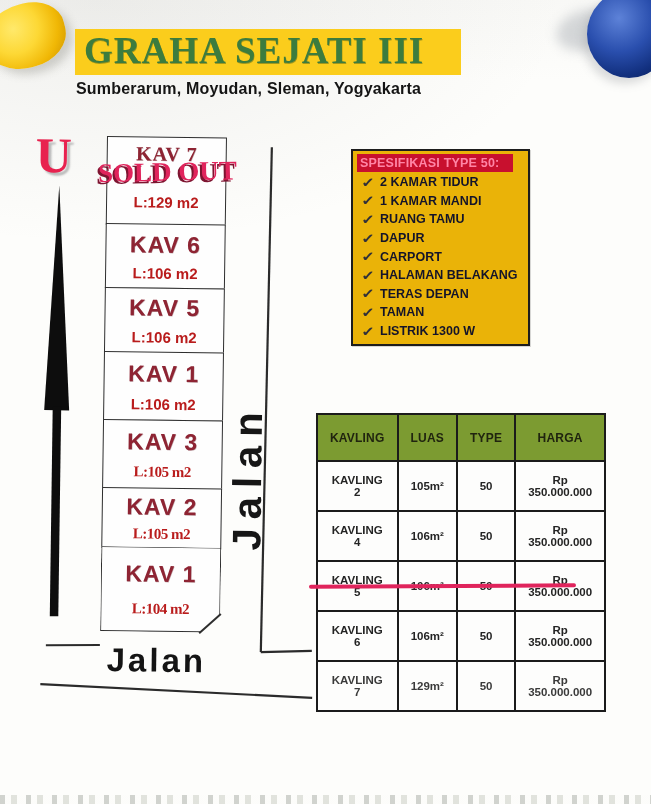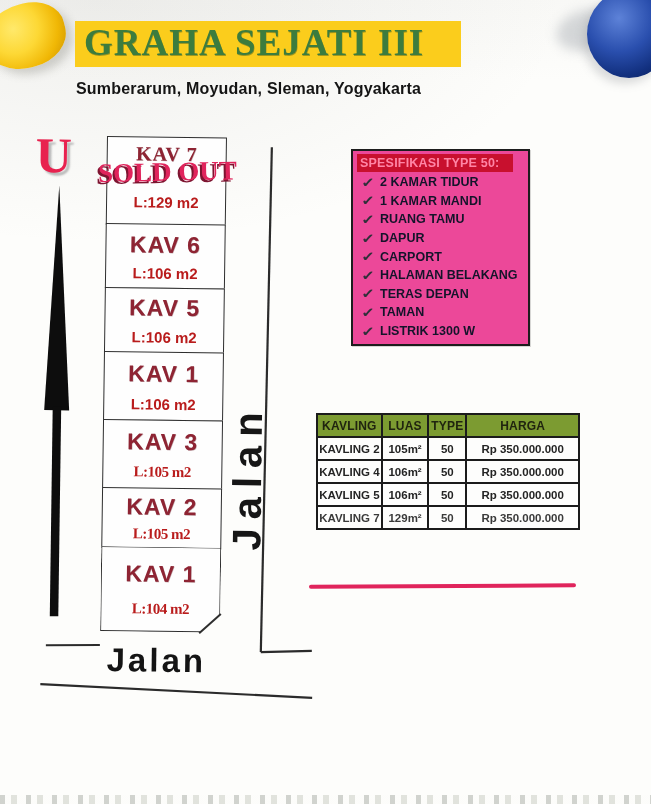--- a/index.html
+++ b/index.html
@@ -13,21 +13,21 @@
   .pin-yellow{position:absolute;left:-16px;top:4px;width:82px;height:64px;border-radius:55% 45% 50% 50%;
     background:radial-gradient(circle at 38% 35%, #ffe96b 0%, #fdd835 38%, #f0b705 68%, #c28a00 100%);
     transform:rotate(-14deg);box-shadow:5px 7px 9px rgba(120,120,110,.30);}
   .pin-smudge{position:absolute;left:556px;top:10px;width:64px;height:40px;border-radius:50%;
     background:#a6abb1;opacity:.45;filter:blur(6px);transform:rotate(-14deg);}
   .pin-blue{position:absolute;right:-20px;top:-10px;width:84px;height:88px;border-radius:50%;
     background:radial-gradient(circle at 38% 32%, #5d82d8 0%, #2a4fae 42%, #12307f 72%, #091c52 100%);
     box-shadow:-4px 6px 8px rgba(120,125,130,.25);}
 
   
-  .banner{position:absolute;left:75px;top:21px;width:386px;height:46px;background:var(--banner-yellow);
+  .banner{position:absolute;left:75px;top:29px;width:386px;height:46px;background:var(--banner-yellow);
     display:flex;align-items:center;padding-left:9px;box-sizing:border-box;}
   .banner h1{margin:0;font-family:"Liberation Serif",serif;font-weight:bold;font-size:37px;line-height:1;
     color:var(--title-green);letter-spacing:1px;padding-bottom:3px;text-shadow:0.5px 0.5px 0 rgba(30,70,30,.4);}
   .subtitle{position:absolute;left:76px;top:80px;font-size:16px;font-weight:bold;color:#141414;letter-spacing:.2px;}
 
   
   .plan{position:absolute;left:28px;top:130px;width:305px;height:585px;transform:rotate(0.8deg);}
   .compass-u{position:absolute;left:4px;top:-2px;font-family:"Liberation Serif",serif;font-weight:bold;
     font-size:50px;color:var(--compass-red);text-shadow:3px 3px 2px #b9b9b9;}
   .plan-lines{position:absolute;left:0;top:0;}
@@ -47,33 +47,33 @@
     text-shadow:-2px 2px 0 #7d1430;transform:rotate(-2deg);}
   .plot.last{clip-path:polygon(0 0,100% 0,100% 78%,83% 100%,0 100%);}
   .chamfer-line{position:absolute;left:99px;top:495px;width:29px;height:1.7px;background:#2e2e2e;
     transform-origin:left center;transform:rotate(-42.5deg);}
   .road-label-v{position:absolute;left:100px;top:325px;width:240px;height:42px;line-height:42px;
     text-align:center;transform:rotate(-90deg);font-size:40px;font-weight:bold;letter-spacing:9px;color:#161616;}
   .road-label-h{position:absolute;left:82px;top:512px;font-size:33px;font-weight:bold;letter-spacing:3px;color:#141414;}
 
   
   .spec-box{position:absolute;left:351px;top:149px;width:179px;height:197px;border:2.6px solid #1d1d1d;
-    background:#ec4899;box-sizing:border-box;padding:2px 0 0 3px;box-shadow:1px 1px 0 rgba(0,0,0,.15);}
+    background:#eab308;box-sizing:border-box;padding:2px 0 0 3px;box-shadow:1px 1px 0 rgba(0,0,0,.15);}
   .spec-header{display:inline-block;background:var(--spec-red);color:var(--spec-pink);font-weight:bold;
     font-size:12.5px;width:156px;box-sizing:border-box;padding:2px 2px 2px 3px;letter-spacing:.2px;margin-left:1px;}
   .spec-list{margin-top:1px;}
   .spec-item{display:flex;align-items:center;height:18.6px;}
   .check{width:24px;text-align:center;font-size:13px;font-weight:bold;color:#30303a;transform:scaleX(1.25);}
   .spec-text{font-size:12.5px;font-weight:bold;color:#14142a;}
 
   
   .price-table-wrap{position:absolute;left:316px;top:413px;width:264px;}
   .price-table-wrap table{border-collapse:collapse;width:264px;}
   .price-table-wrap th,.price-table-wrap td{border:2px solid #1b1b1b;height:21px;text-align:center;
-    font-size:11.5px;font-weight:bold;color:#242424;background:#fdfdfc;padding:0;}
+    font-size:11.5px;font-weight:bold;color:#242424;background:#fdfdfc;padding:12px;}
   .price-table-wrap th{background:var(--table-green);color:#20240f;font-size:12px;letter-spacing:.2px;}
   .w-kav{width:65px;}.w-luas{width:47px;}.w-type{width:38px;}.w-harga{width:114px;}
   tr.struck td{color:#3a3a3a;}
   .strike-line{position:absolute;left:-7px;top:171px;width:267px;height:4px;border-radius:2px;
     background:var(--strike-pink);transform:rotate(-0.3deg);}
 
   .bottom-edge{position:absolute;left:0;bottom:0;width:651px;height:9px;opacity:.7;
     background:repeating-linear-gradient(90deg, rgba(96,104,92,.40) 0 5px, rgba(235,237,232,.05) 5px 11px,
                rgba(130,138,118,.32) 11px 17px, rgba(240,240,236,.05) 17px 26px);}
 </style>
@@ -207,20 +207,26 @@
             <td>106m²</td>
             <td>50</td>
             <td>Rp 350.000.000</td>
           </tr>
           <tr>
             <td>KAVLING 5</td>
             <td>106m²</td>
             <td>50</td>
             <td>Rp 350.000.000</td>
           </tr>
+          <tr>
+            <td>KAVLING 6</td>
+            <td>106m²</td>
+            <td>50</td>
+            <td>Rp 350.000.000</td>
+          </tr>
           <tr class="struck">
             <td>KAVLING 7</td>
             <td>129m²</td>
             <td>50</td>
             <td>Rp 350.000.000</td>
           </tr>
         </tbody>
     </table>
     <div class="strike-line"></div>
   </div>

